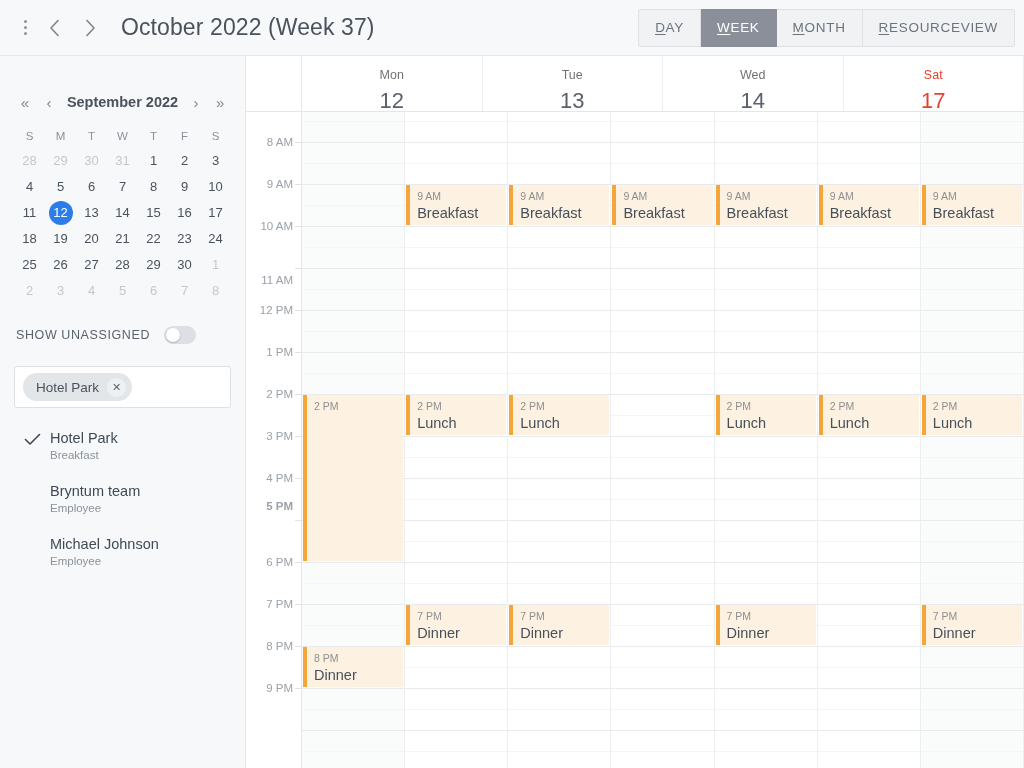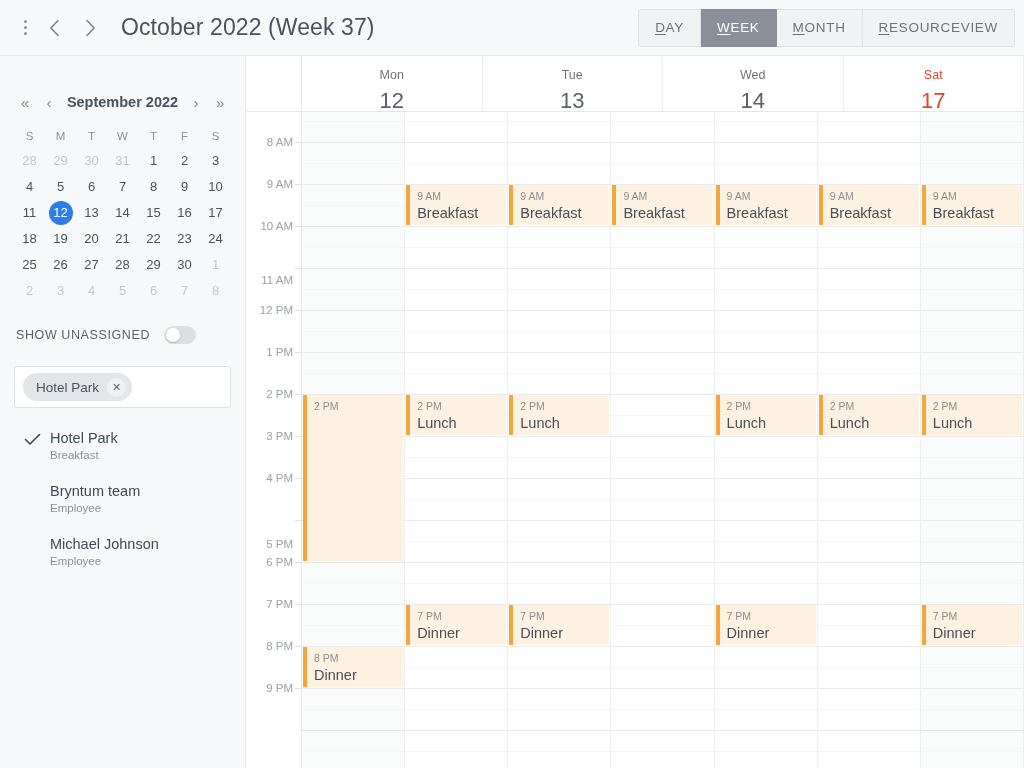--- a/index.html
+++ b/index.html
@@ -499,21 +499,21 @@
             <div class="tlabel" style="top: 198px;">12 PM</div>
             <div class="tick" style="top: 198px;"></div>
             <div class="tlabel" style="top: 240px;">1 PM</div>
             <div class="tick" style="top: 240px;"></div>
             <div class="tlabel" style="top: 282px;">2 PM</div>
             <div class="tick" style="top: 282px;"></div>
             <div class="tlabel" style="top: 324px;">3 PM</div>
             <div class="tick" style="top: 324px;"></div>
             <div class="tlabel" style="top: 366px;">4 PM</div>
             <div class="tick" style="top: 366px;"></div>
-            <div class="tlabel" style="top: 432px;">5 PM</div>
+            <div class="tlabel" style="top: 394px; font-weight: bold;">5 PM</div>
             <div class="tick" style="top: 408px;"></div>
             <div class="tlabel" style="top: 450px;">6 PM</div>
             <div class="tick" style="top: 450px;"></div>
             <div class="tlabel" style="top: 492px;">7 PM</div>
             <div class="tick" style="top: 492px;"></div>
             <div class="tlabel" style="top: 534px;">8 PM</div>
             <div class="tick" style="top: 534px;"></div>
             <div class="tlabel" style="top: 576px;">9 PM</div>
             <div class="tick" style="top: 576px;"></div>
           </div>

